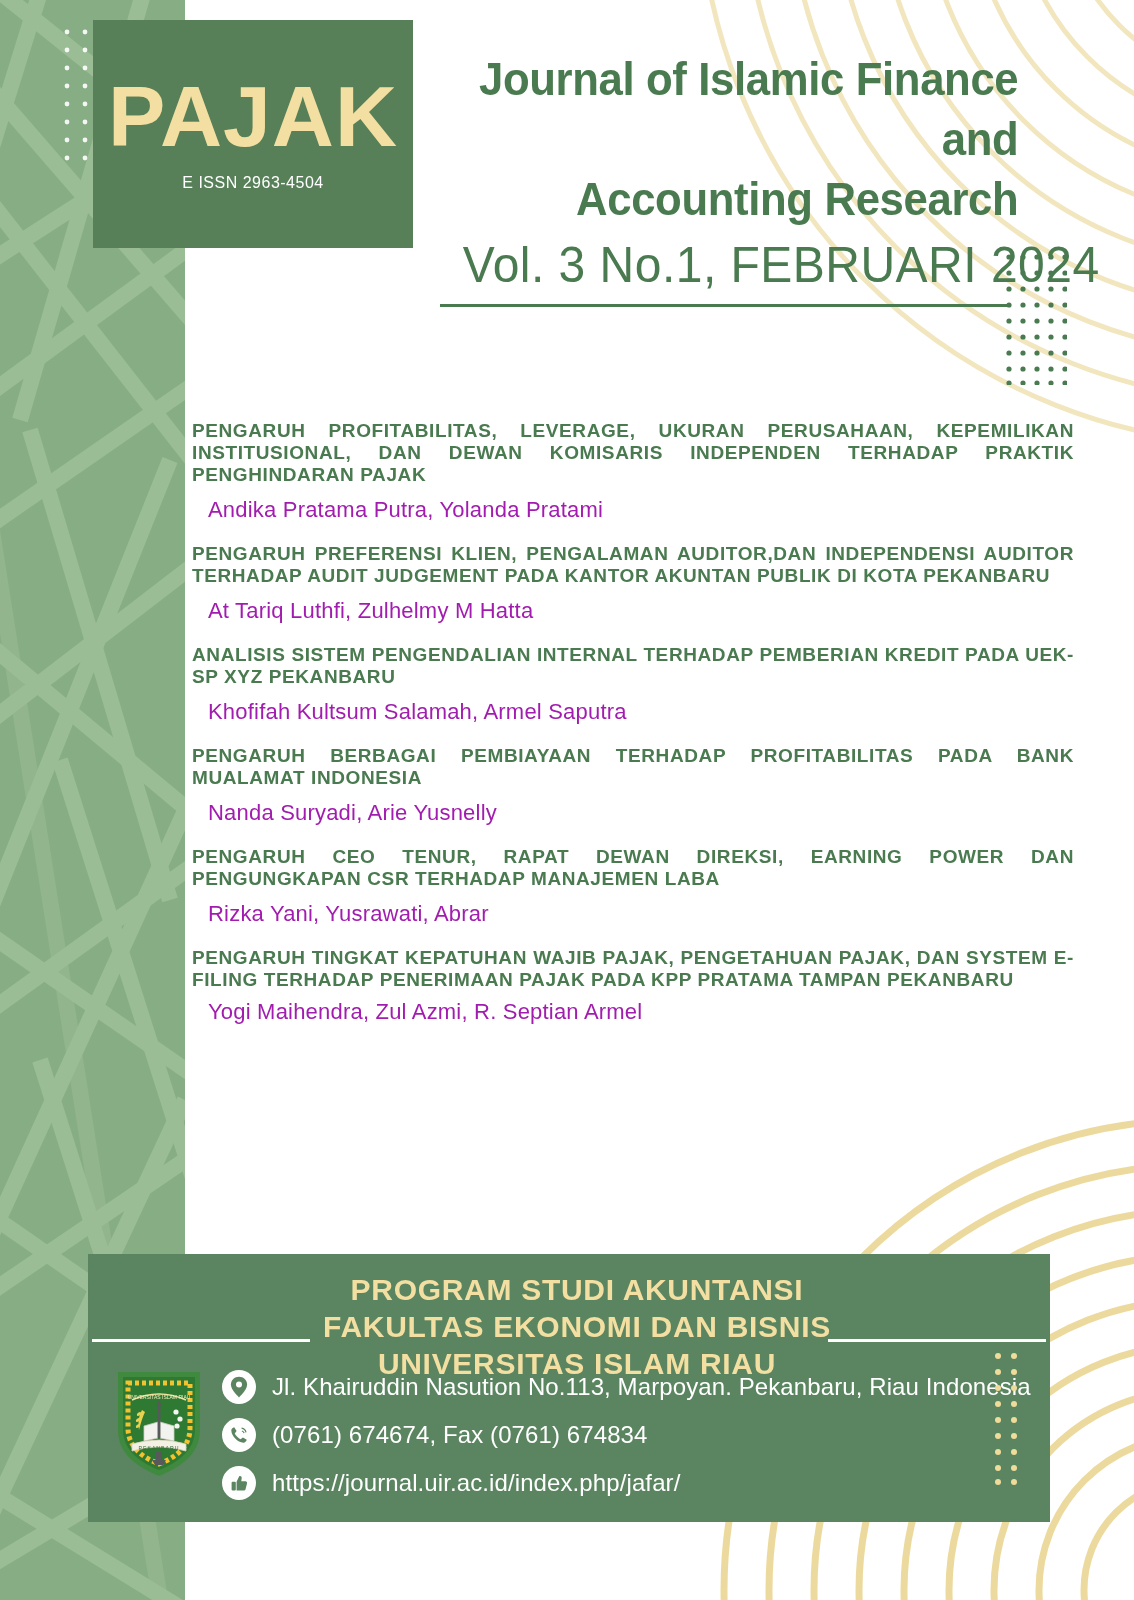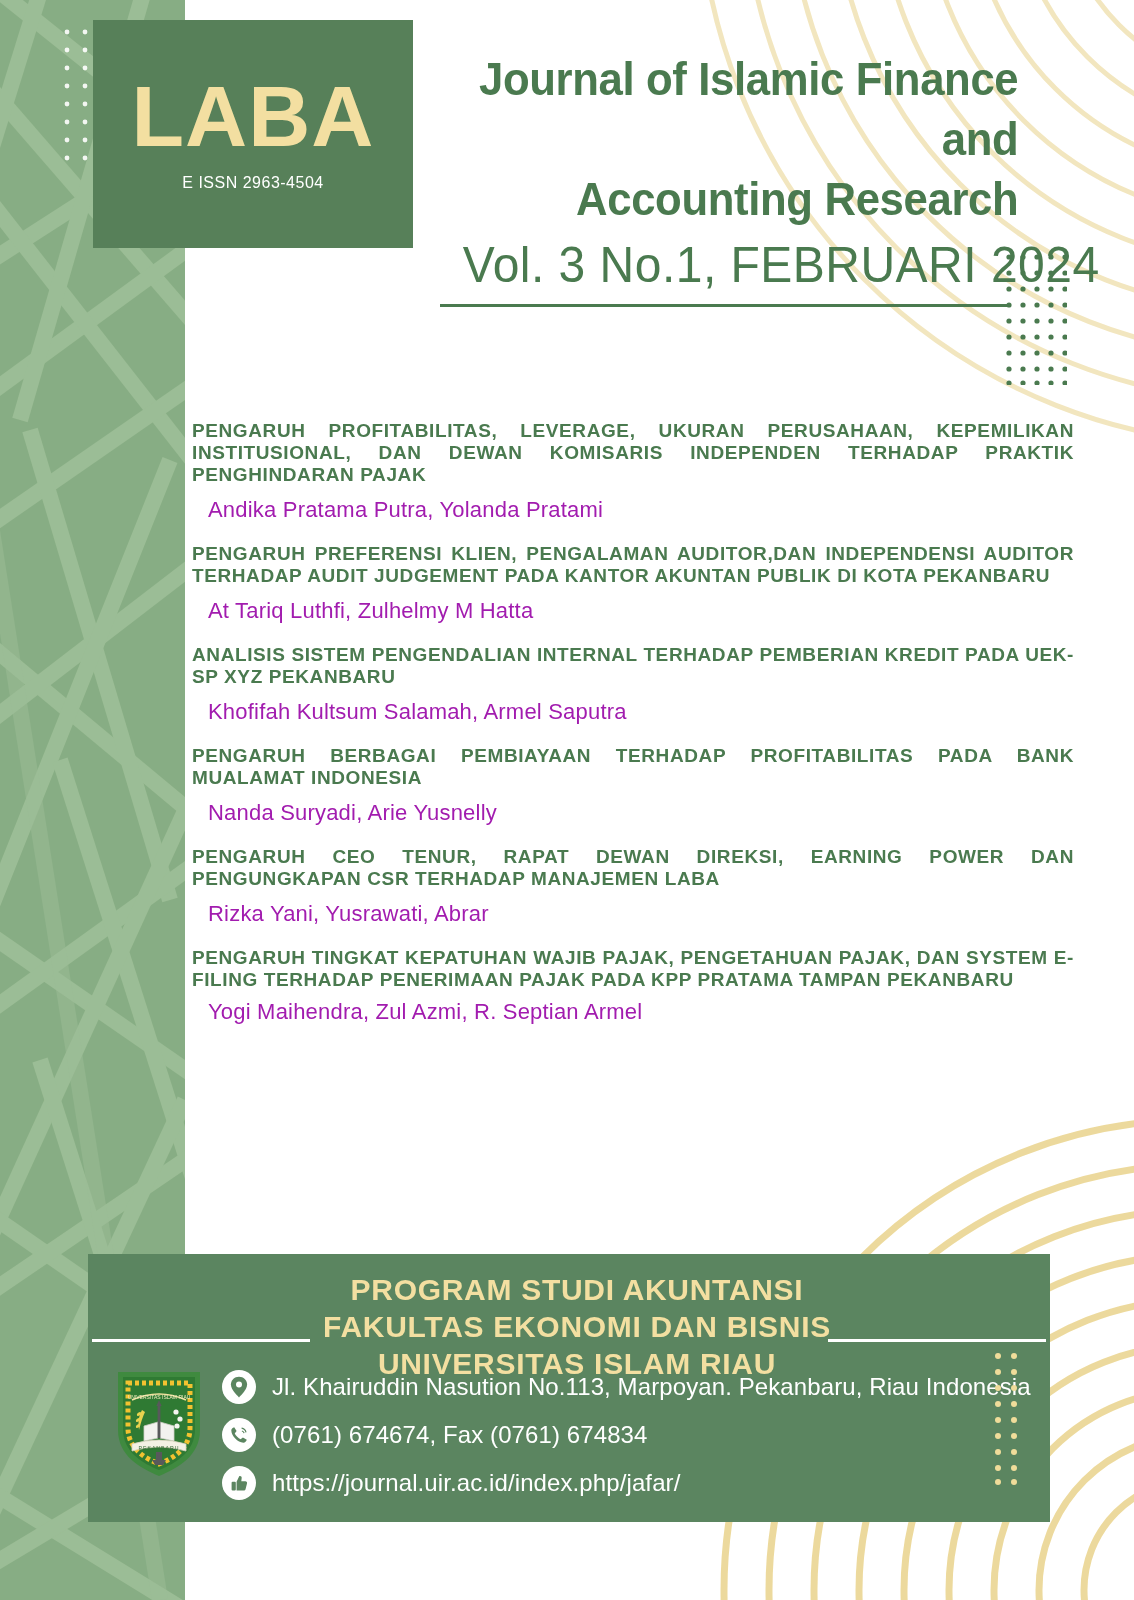--- a/index.html
+++ b/index.html
@@ -244,21 +244,21 @@
     <circle cx="480" cy="470" r="245"></circle>
     <circle cx="480" cy="470" r="290"></circle>
     <circle cx="480" cy="470" r="335"></circle>
     <circle cx="480" cy="470" r="380"></circle>
     <circle cx="480" cy="470" r="425"></circle>
     <circle cx="480" cy="470" r="470"></circle>
   </g>
 </svg>
 
 <div class="logo-box">
-  <div class="logo-title">LABA</div>
+  <div class="logo-title">PAJAK</div>
   <div class="logo-issn">E ISSN 2963-4504</div>
 </div>
 
 <div class="masthead">
   <div class="journal-name">Journal of Islamic Finance and</div>
   <div class="journal-name">Accounting Research</div>
 </div>
 
 <div class="volume-wrap">
   <div class="volume-text">Vol. 3 No.1, FEBRUARI 2024</div>

